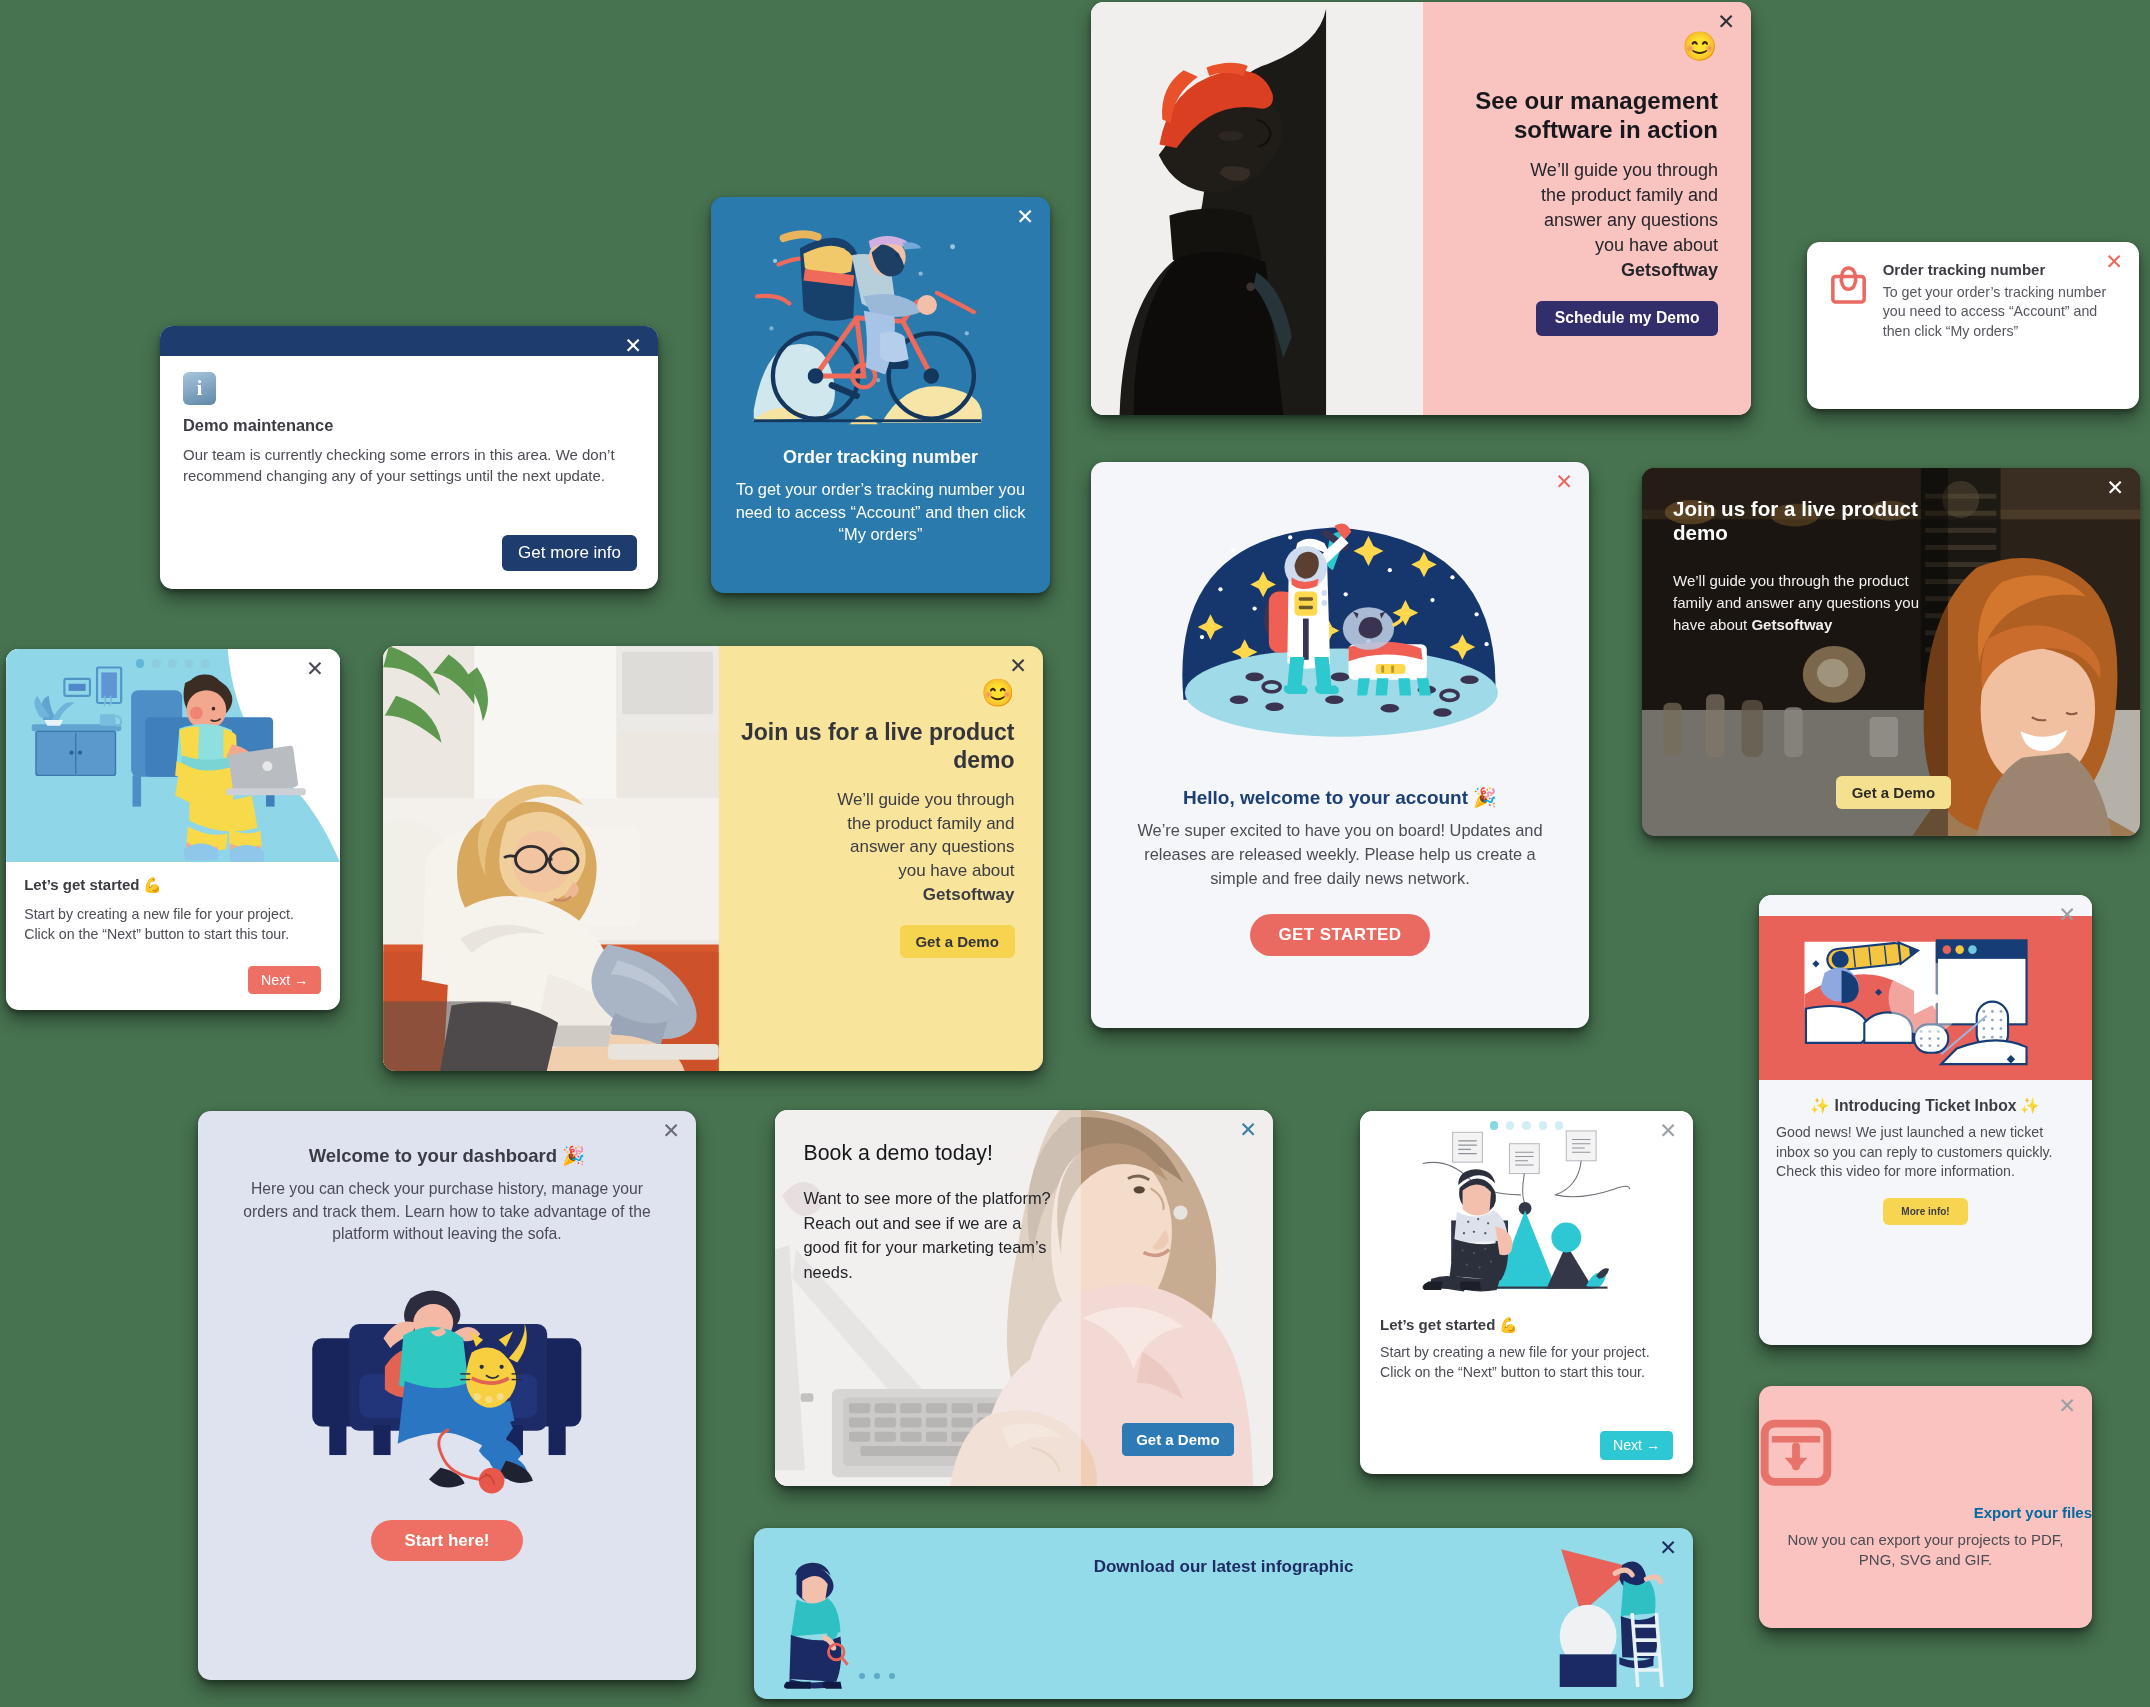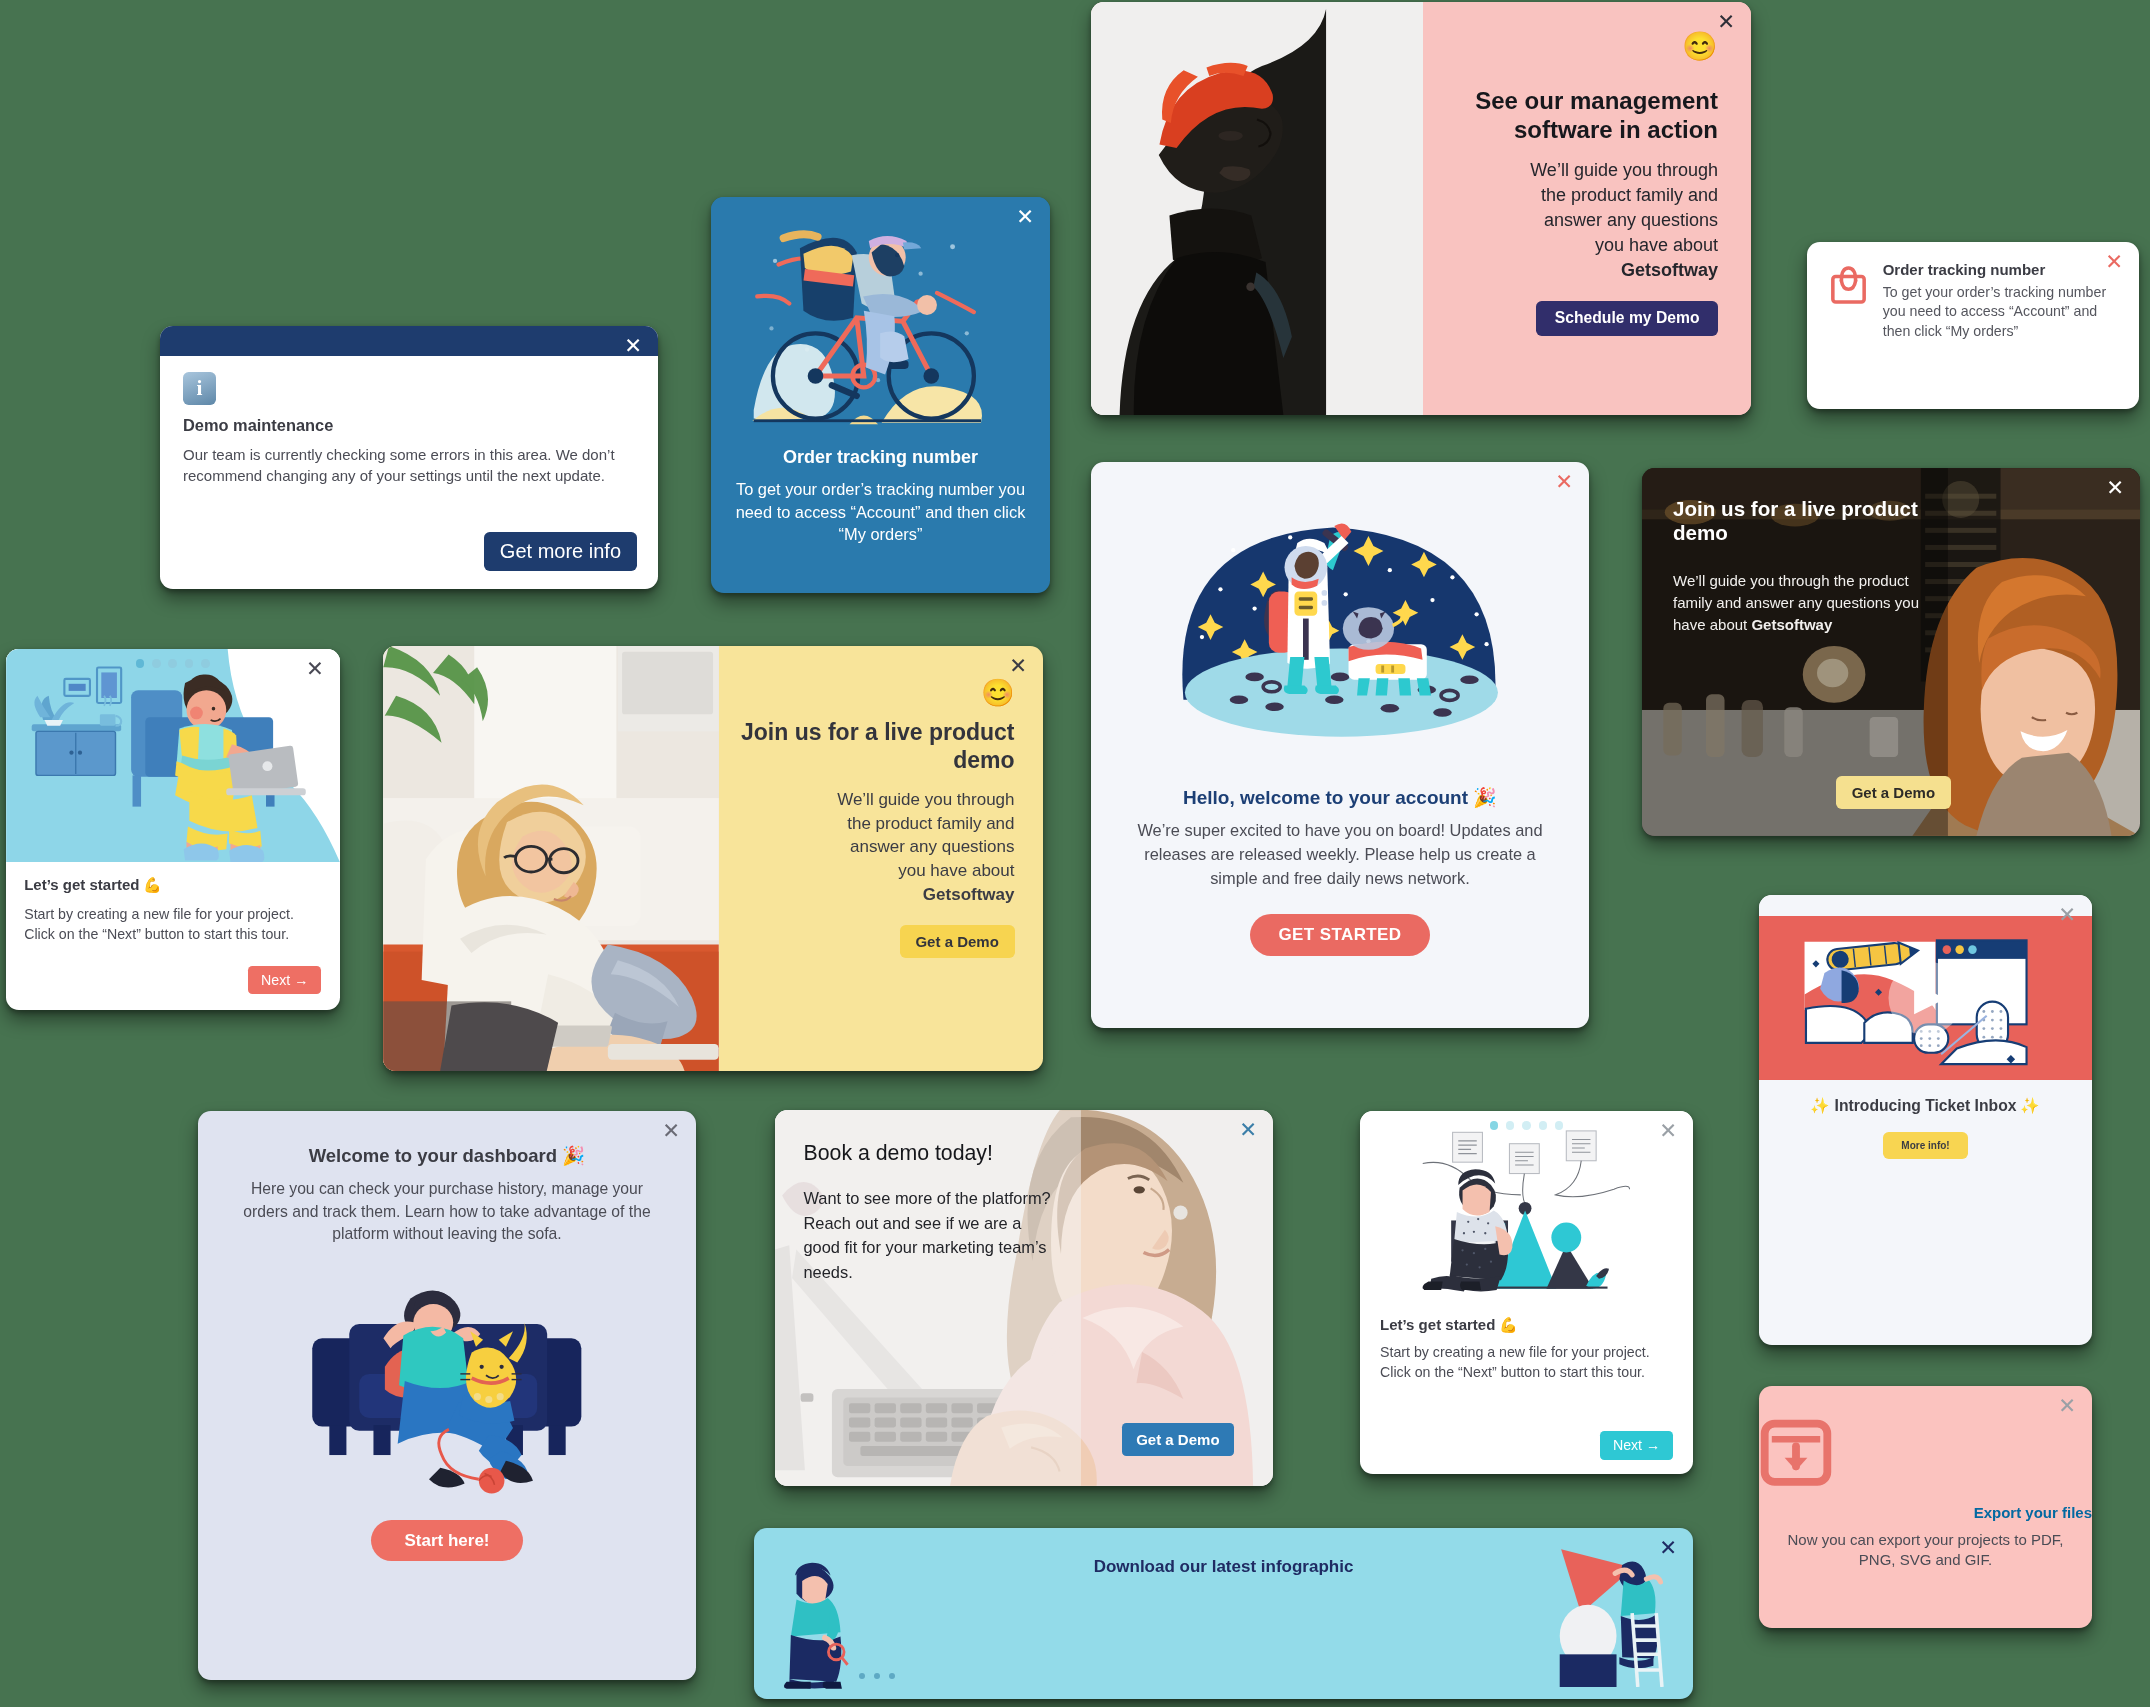--- a/index.html
+++ b/index.html
@@ -42,21 +42,21 @@
     color: #fff; font-weight: bold; font-size: 21.3px;
     font-family: "Liberation Serif", serif;
     display: flex; align-items: center; justify-content: center;
     margin-bottom: 11.4px;
   }
   #c-maint .t { font-size: 16.4px; font-weight: bold; color: #3b3c44; margin-bottom: 8.5px; }
   #c-maint .d { font-size: 15px; line-height: 1.45; color: #4b4c55; }
   #c-maint .btn {
     position: absolute; right: 21.3px; bottom: 18.5px;
     background: #1e3c6e; color:#fff; border-radius: 5.7px;
-    padding: 7.8px 15.7px; font-size: 20px; cursor: pointer;
+    padding: 7.8px 15.7px; font-size: 17px; cursor: pointer;
   }
 
   
   #c-bike { left: 711px; top: 197px; width: 339px; height: 396px; background:#2a7aad; }
   #c-bike .art { height: 250px; position: relative; }
   #c-bike .txt { text-align: center; padding: 0 20px; color:#fff; }
   #c-bike .t { font-size: 18px; font-weight: bold; margin-bottom: 10px; }
   #c-bike .d { font-size: 16.4px; line-height: 1.38; }
 
   
@@ -845,20 +845,21 @@
         <path d="M112 62 l5 5 l-5 5 l-5 -5Z" fill="#163d75"></path>
         <path d="M80 62 l5 5 l-5 5 l-5 -5Z" fill="#163d75"></path>
         <path d="M168 102 l5 5 l-5 5 l-5 -5Z" fill="#163d75"></path>
         <line x1="320" y1="140" x2="256" y2="194" stroke="#9bb4e0" stroke-width="3"></line>
         <circle cx="234" cy="115" r="52" fill="#fff" opacity=".42"></circle>
         <path d="M218 94 l44 22 l-44 22Z" fill="#fff"></path>
       </svg>
     </div>
     <div class="txt">
       <div class="t">✨ Introducing Ticket Inbox ✨</div>
+      <div class="d">Good news! We just launched a new ticket inbox so you can reply to customers quickly. Check this video for more information.</div>
       <div class="btnwrap">
         <div class="btn">More info!</div>
       </div>
     </div>
   </div>
 
   <div class="card" id="c-export">
     <div class="close grey">✕</div>
     <div class="art">
       <svg width="74" height="74" viewBox="0 0 104 104">

